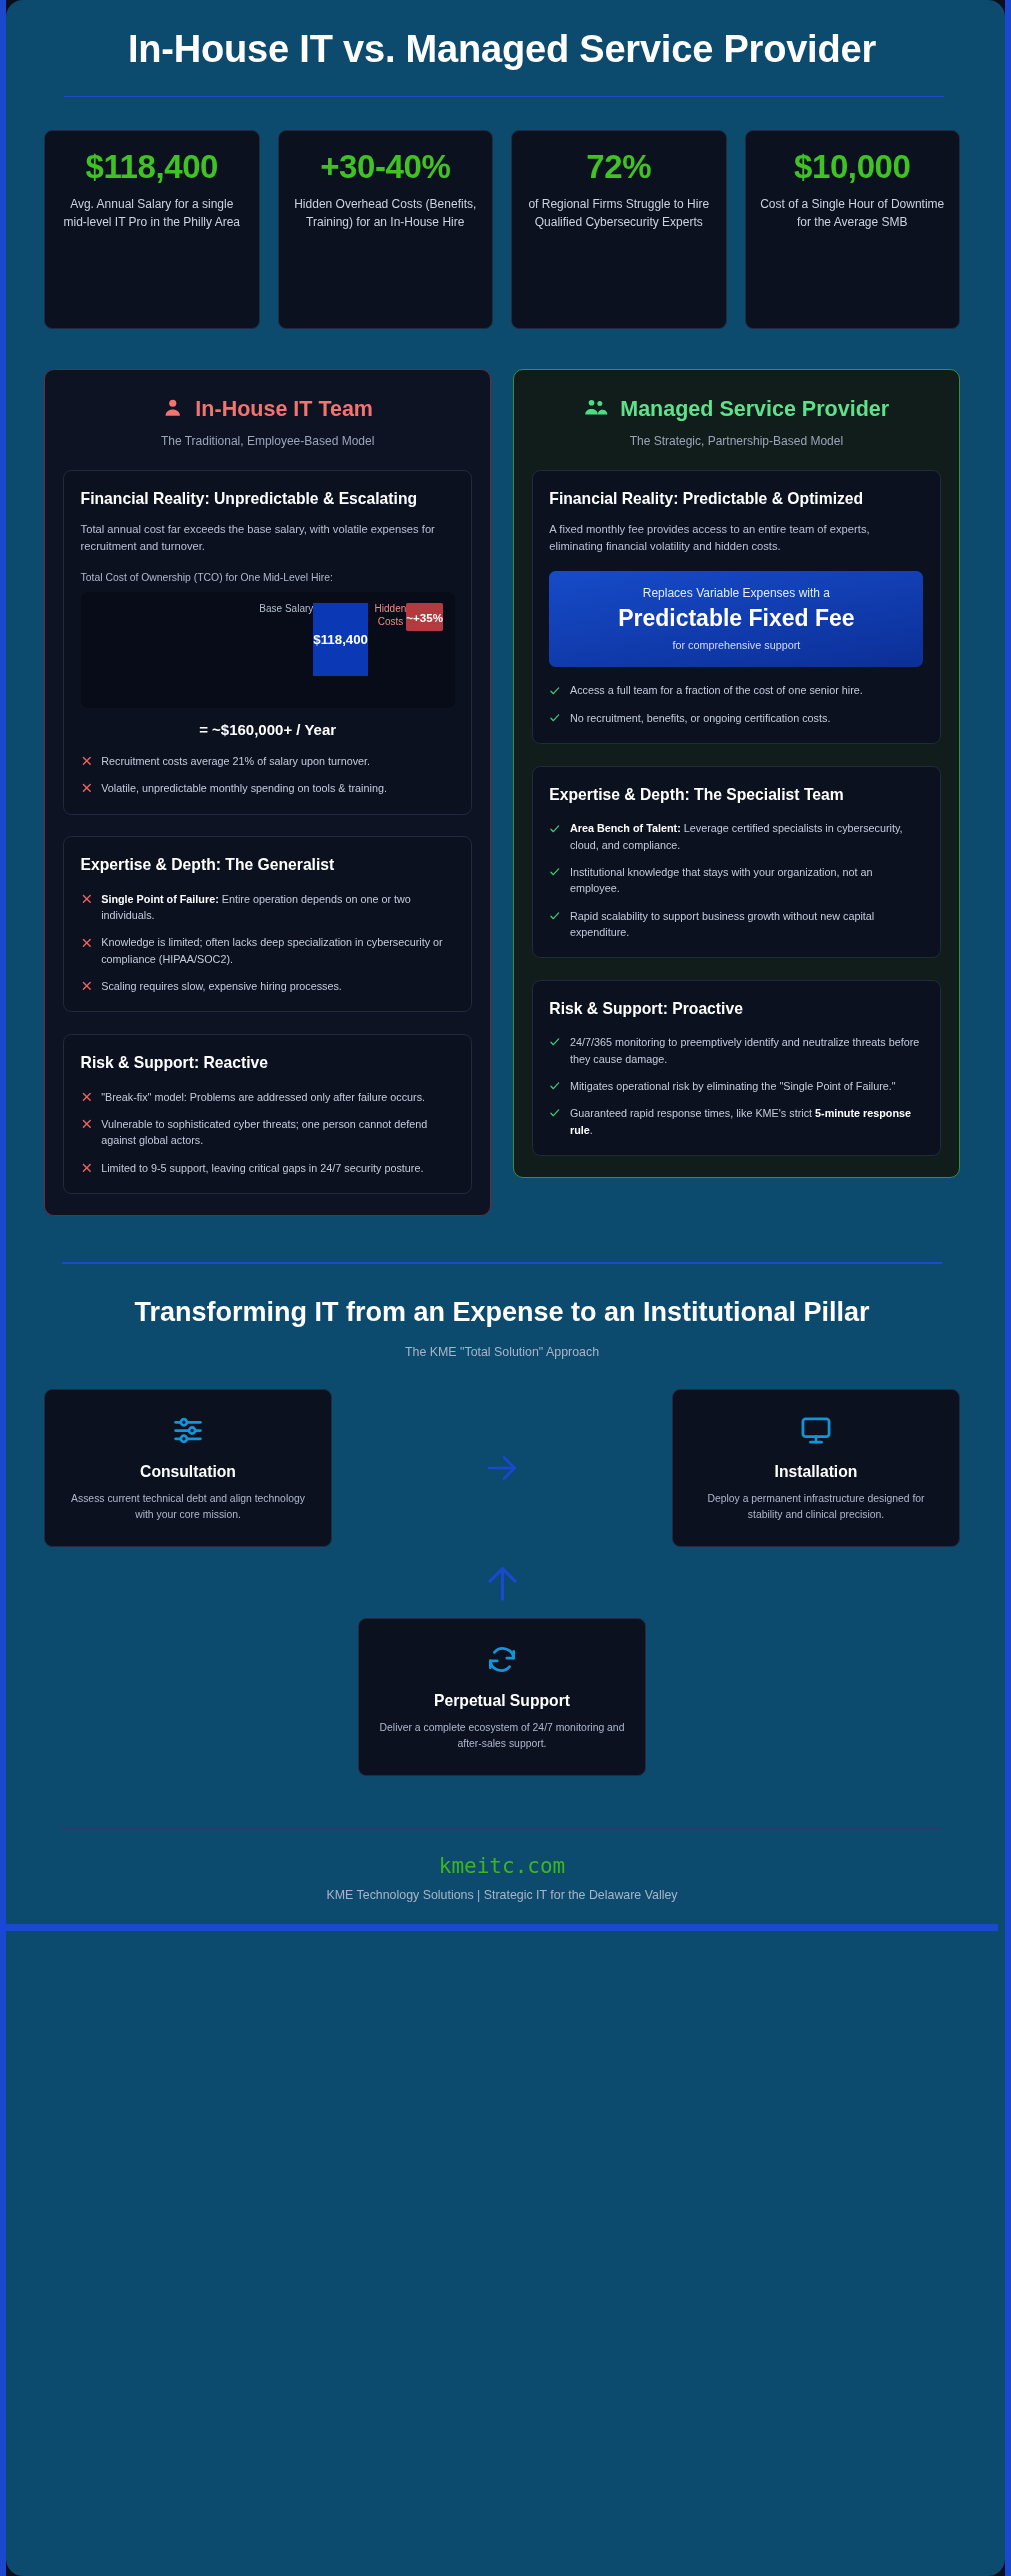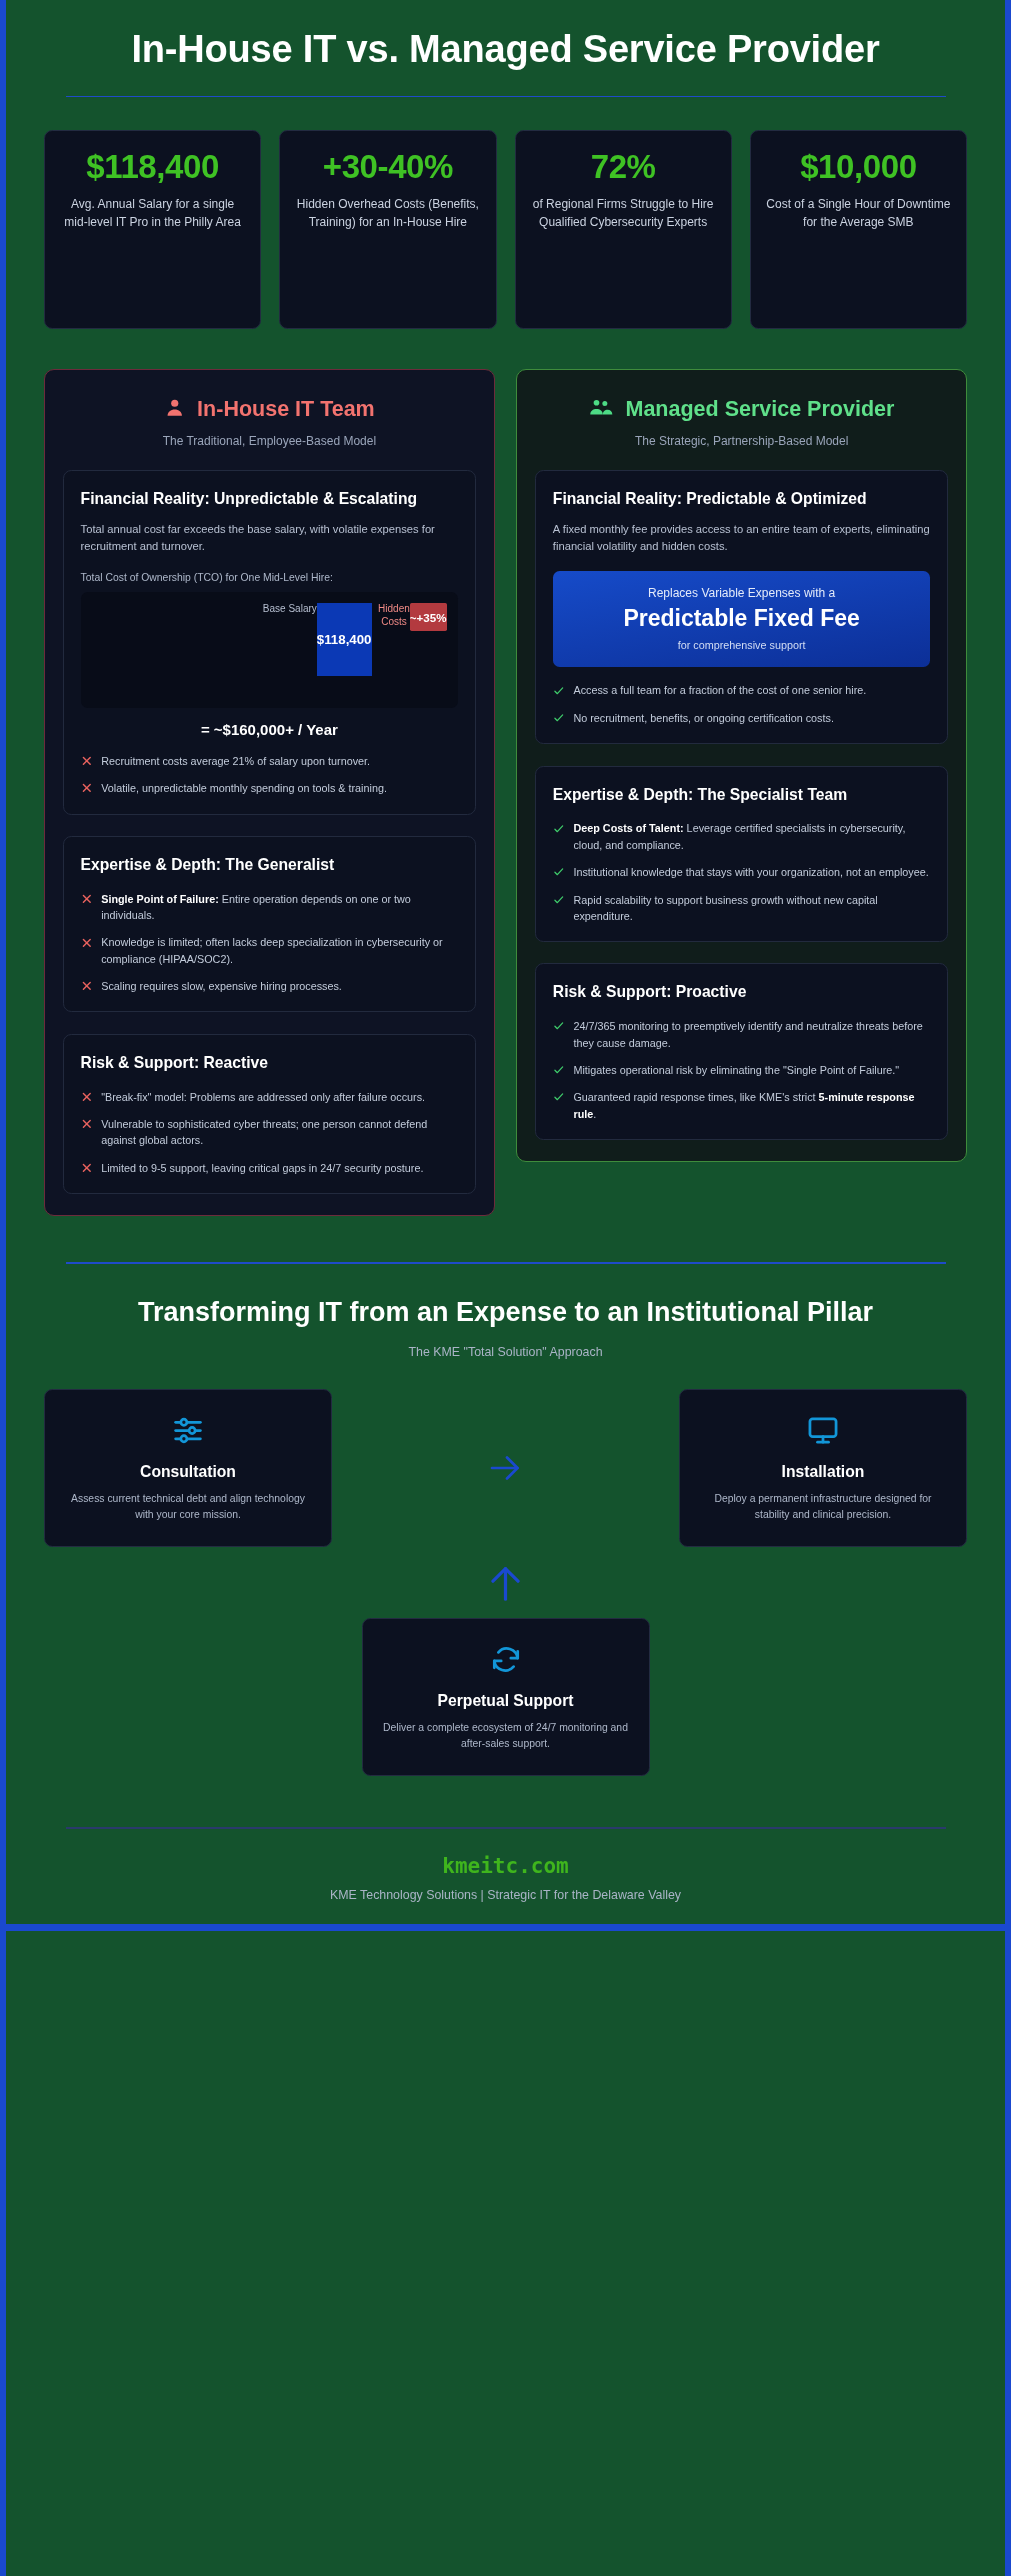--- a/index.html
+++ b/index.html
@@ -13,23 +13,24 @@
     width: 1011px;
     min-height: 2576px;
     border-left: 6.6px solid #1a49cf;
     border-right: 6.6px solid #1a49cf;
     position: relative;
     overflow-x: hidden;
   }
 
   .page {
     width: 100%;
-    padding: 0 0 0 0;
-    background: #14532d;
+    padding: 0 7px 0 0;
+    background: #0c4a6e;
     min-height: 2576px;
+    border-radius: 17px;
   }
 
   
   .hero {
     padding: 28px 58px 0 58px;
     text-align: center;
   }
   .hero-title {
     font-family: "Liberation Sans Narrow", "Liberation Sans", sans-serif;
     font-size: 38px;
@@ -237,21 +238,21 @@
   .flow-arrow { flex: 0 0 auto; display: flex; align-items: center; justify-content: center; }
   .flow-down { display: flex; justify-content: center; padding-top: 11.6px; }
   .flow-bottom { display: flex; justify-content: center; padding-top: 11.6px; }
   .flow-card.bottom { width: 288px; }
 
   
   .footer-rule { margin: 51px auto 0 auto; width: 880px; height: 1.2px; background: #2a3a6b; }
   .footer { text-align: center; padding: 25px 0 0 0; }
   .footer-domain {
     font-family: "DejaVu Sans Mono", monospace;
-    font-size: 21px; font-weight: bold; color: #3fb51d;
+    font-size: 21px; font-weight: normal; color: #3fb51d;
   }
   .footer-tag {
     margin-top: 10.8px; font-size: 12.4px; color: #aab4c7;
     font-family: "Liberation Sans Narrow", "Liberation Sans", sans-serif;
   }
   .bottom-bar { margin-top: 21.5px; height: 6.6px; background: #1a49cf; }
 </style>
 </head>
 <body>
 
@@ -439,21 +440,21 @@
 
       <div class="panel">
         <div class="panel-title">Expertise &amp; Depth: The Specialist Team</div>
         <div class="bullets">
           <div class="bullet">
             <span class="bullet-mark">
               <svg width="11.6" height="11.6" viewBox="0 0 24 24" fill="none" stroke="#3fcc6b" stroke-width="2.6" stroke-linecap="round" stroke-linejoin="round">
                   <path d="M4 13l5 5L20 6"></path>
                 </svg>
             </span>
-            <span class="bullet-text"><b>Deep Costs of Talent:</b><span> Leverage certified specialists in cybersecurity, cloud, and compliance.</span></span>
+            <span class="bullet-text"><b>Area Bench of Talent:</b><span> Leverage certified specialists in cybersecurity, cloud, and compliance.</span></span>
           </div>
           <div class="bullet">
             <span class="bullet-mark">
               <svg width="11.6" height="11.6" viewBox="0 0 24 24" fill="none" stroke="#3fcc6b" stroke-width="2.6" stroke-linecap="round" stroke-linejoin="round">
                   <path d="M4 13l5 5L20 6"></path>
                 </svg>
             </span>
             <span class="bullet-text">Institutional knowledge that stays with your organization, not an employee.</span>
           </div>
           <div class="bullet">

